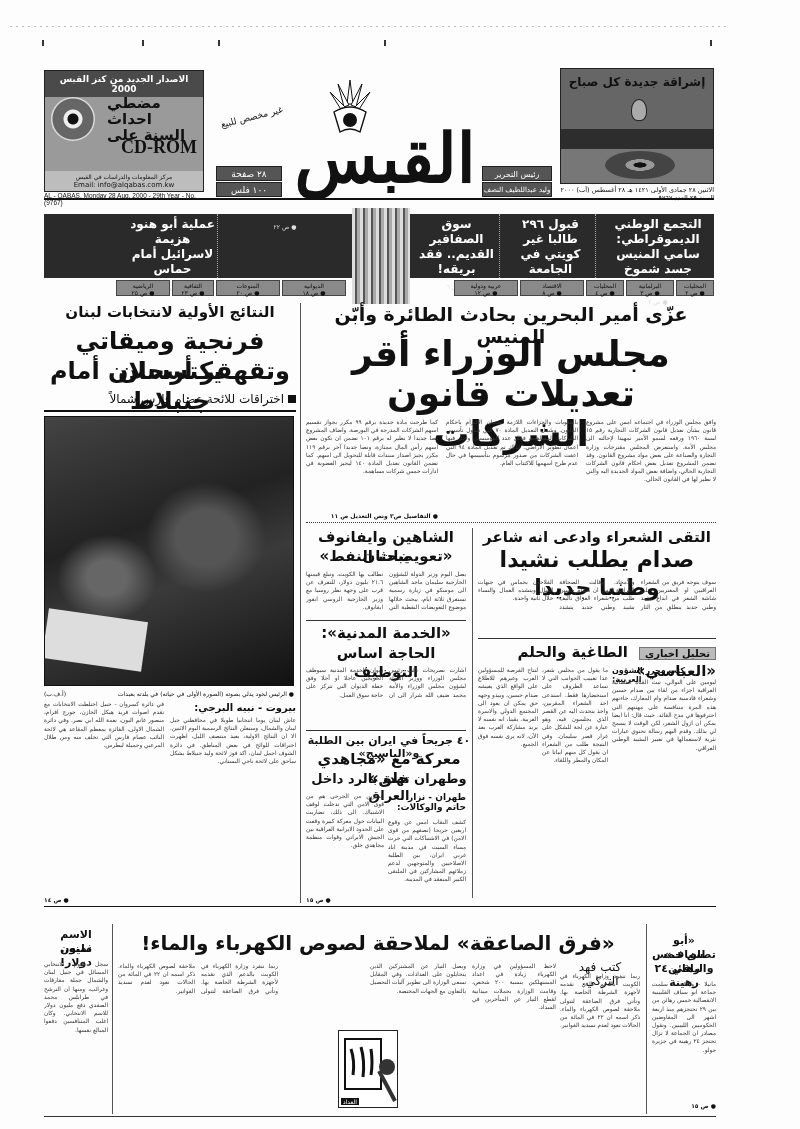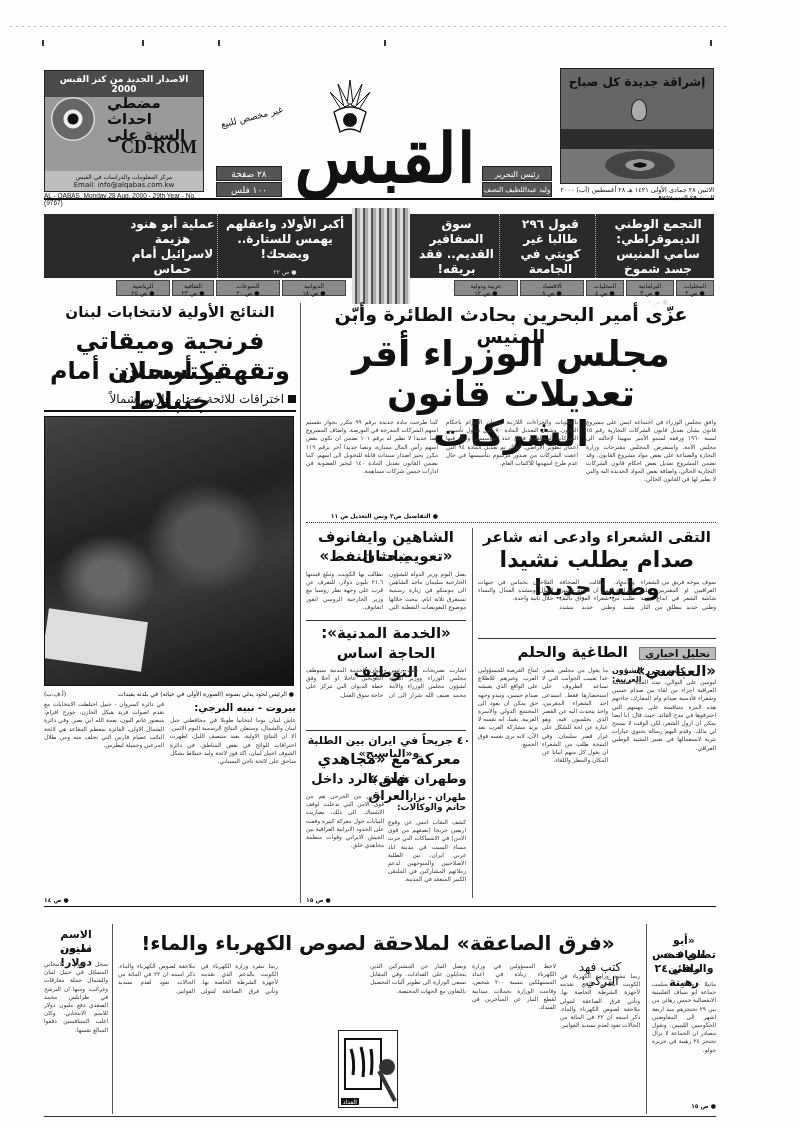--- a/index.html
+++ b/index.html
@@ -120,21 +120,20 @@
   <div class="teaser" style="right:118px;width:90px;border-right:1px dotted #aaa">
     <span>قبول ٢٩٦ طالبا غير كويتي في الجامعة</span>
     <span class="pg">● ص ٤</span>
   </div>
   <div class="teaser" style="right:214px;width:86px;border-right:1px dotted #aaa">
     <span>سوق الصفافير القديم.. فقد بريقه!</span>
     <span class="pg">● ص ٦</span>
   </div>
   <div class="teaser-photo" style="right:304px"></div>
   <div class="teaser" style="right:368px;width:122px">
-    <span>أكبر الأولاد واعقلهم يهمس للستارة.. ويضحك!</span>
     <span class="pg">● ص ٢٢</span>
   </div>
   <div class="teaser" style="right:496px;width:90px;border-right:1px dotted #aaa">
     <span>عملية أبو هنود هزيمة لاسرائيل أمام حماس</span>
     <span class="pg">● ص ١٤</span>
   </div>
 </div>
 
 <div class="abs sec-strip">
   <div class="sec" style="right:0;width:38px">

